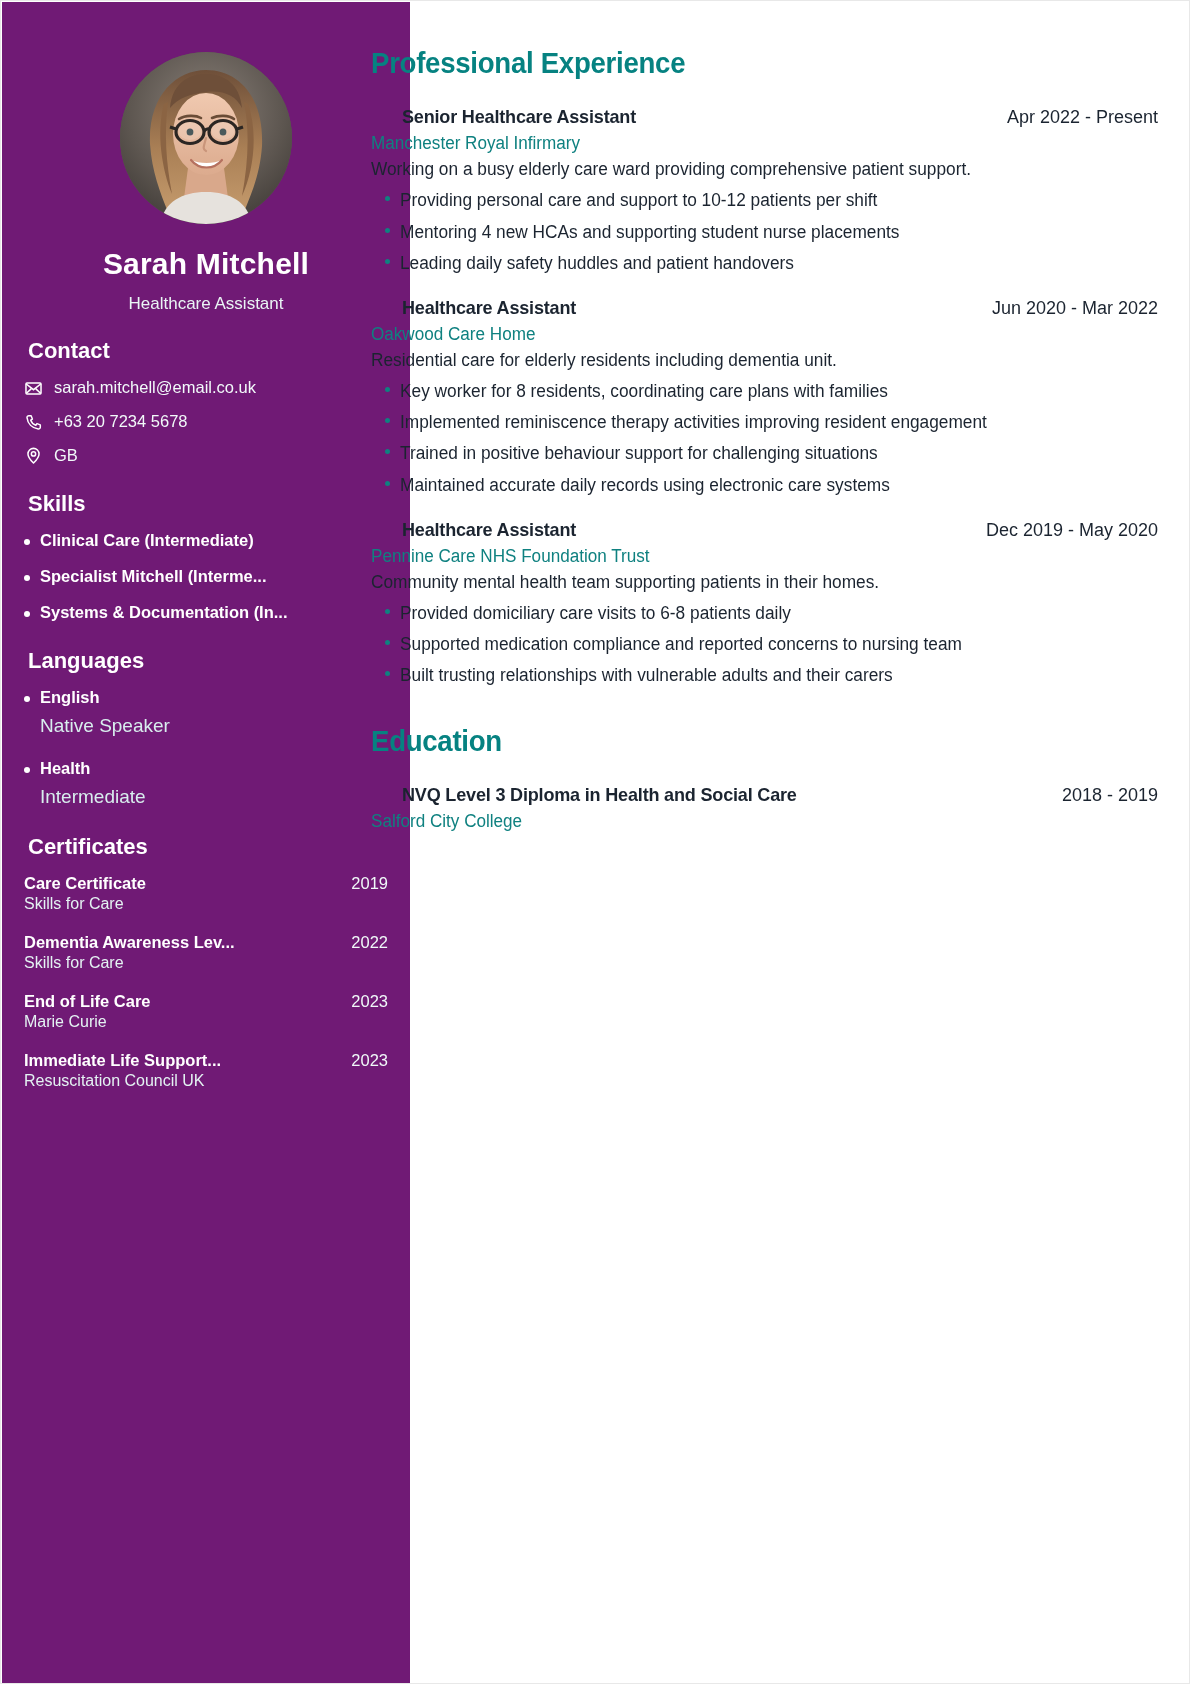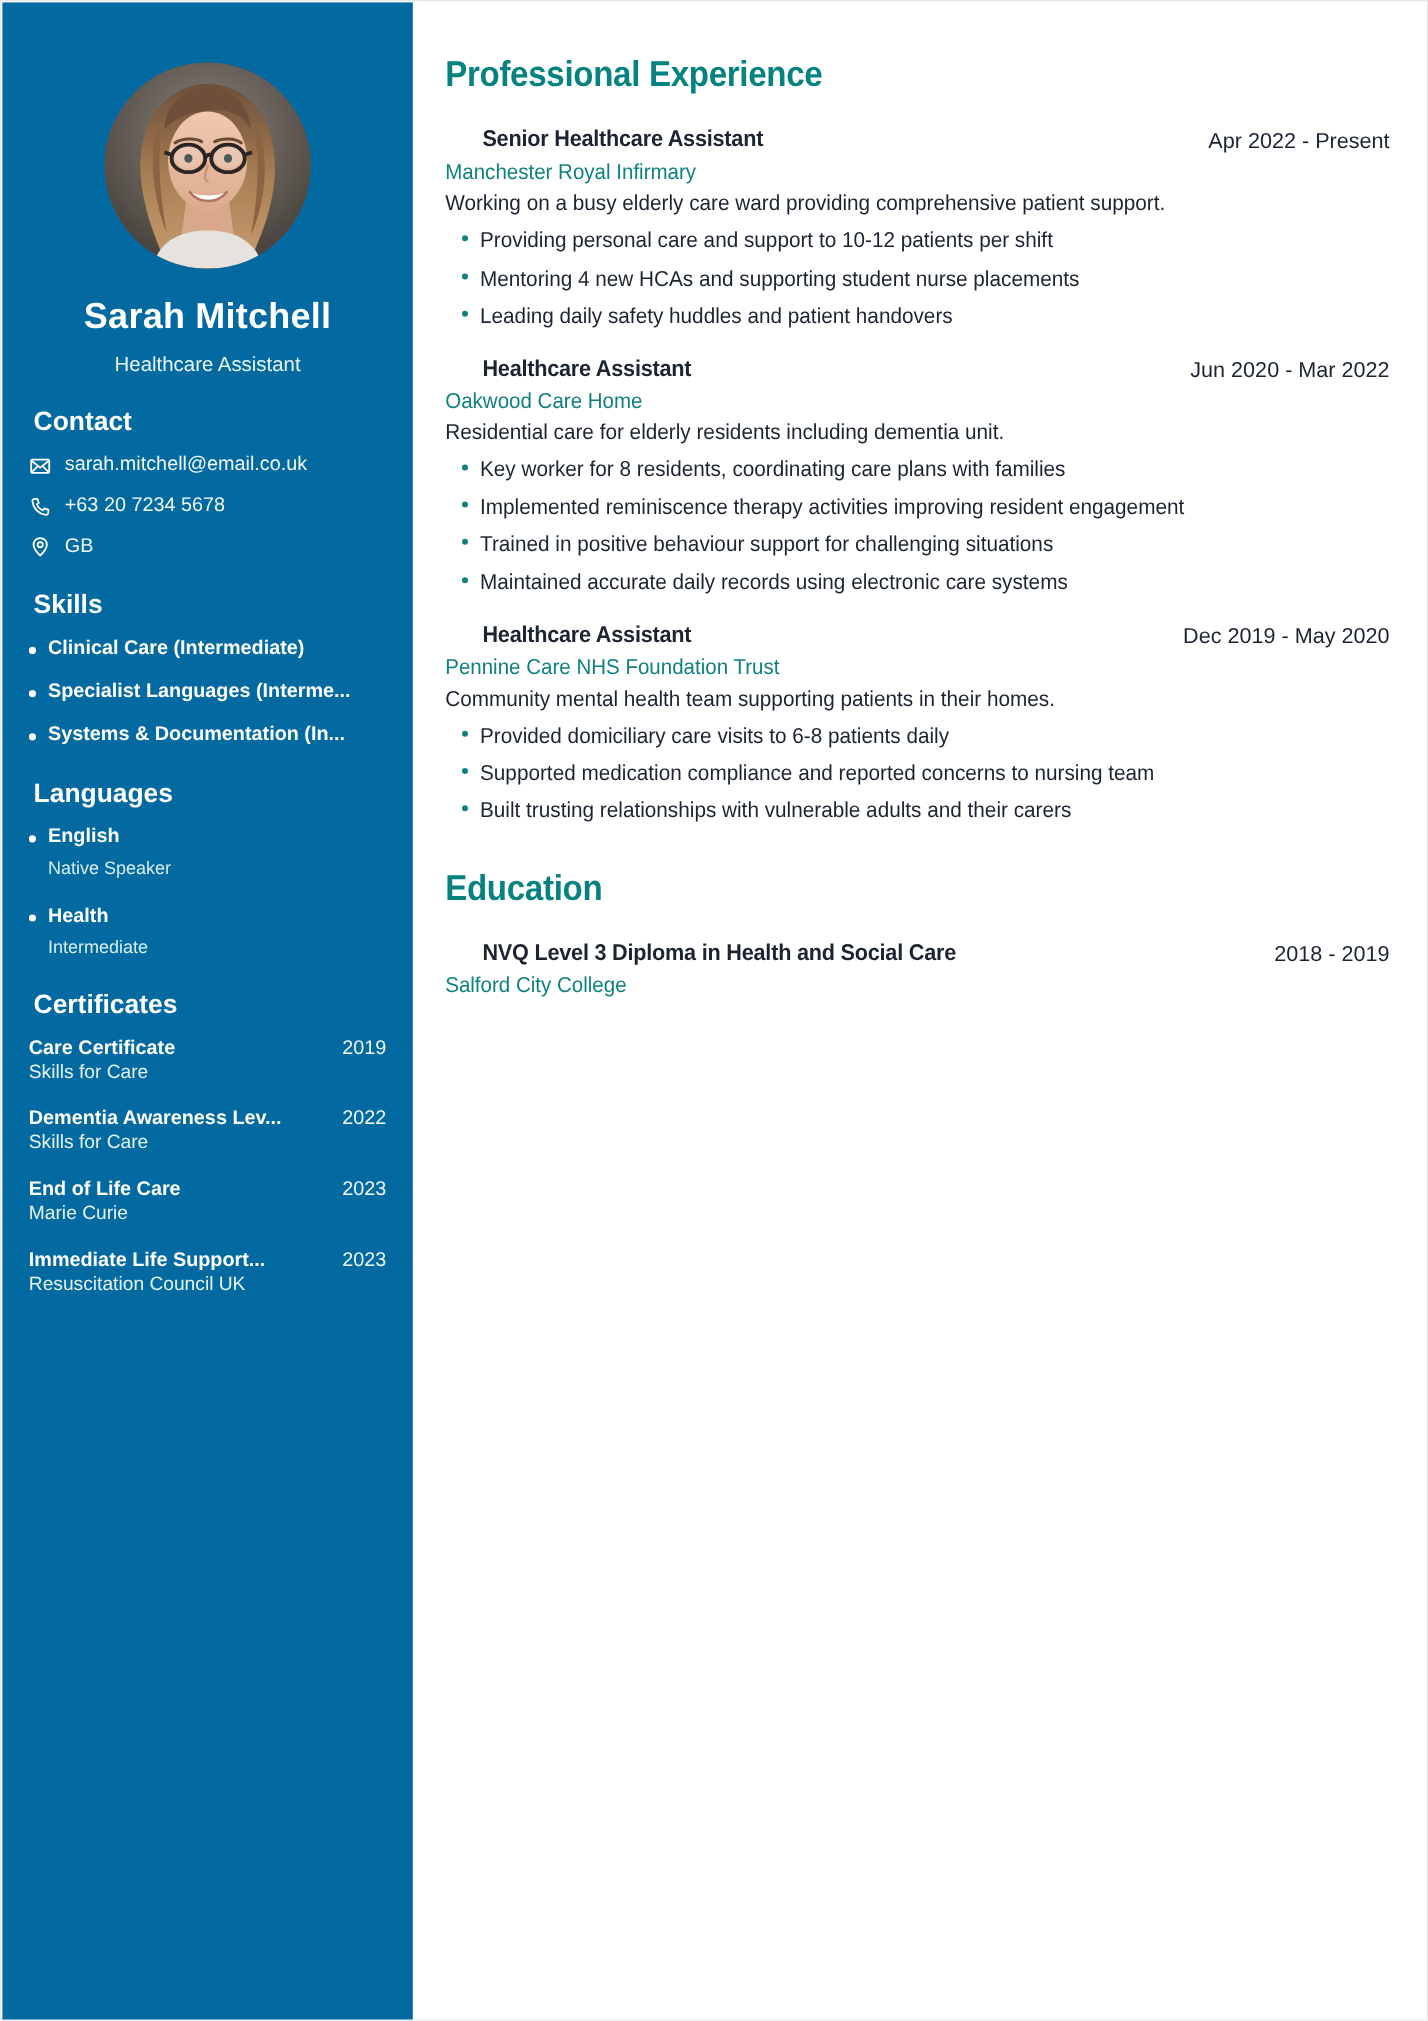--- a/index.html
+++ b/index.html
@@ -19,23 +19,23 @@
     overflow: hidden;
     box-sizing: border-box;
     border: 1px solid #e8e8e8;
   }
 
   
   .sidebar {
     position: absolute;
     left: 1px;
     top: 1px;
-    width: 342px;
+    width: 408px;
     height: 1682px;
-    background: #0369a1;
+    background: #701a75;
     box-sizing: border-box;
     padding: 0 22px;
     color: #ffffff;
   }
   .photo-wrap {
     display: flex;
     justify-content: center;
     padding-top: 50px;
   }
   .photo {
@@ -107,21 +107,21 @@
   }
   .dot {
     width: 6px; height: 6px;
     border-radius: 50%;
     background: #ffffff;
     margin-top: 8px;
     flex: 0 0 6px;
   }
   .lang-li { margin-bottom: 8px; }
   .lang-sub {
-    font-size: 15px;
+    font-size: 19px;
     font-weight: normal;
     color: #d8eeee;
     margin: 0 0 22px 16px;
   }
 
   .cert-item { margin-bottom: 20px; }
   .cert-top {
     display: flex;
     justify-content: space-between;
     align-items: baseline;
@@ -332,21 +332,21 @@
     </div>
 
     <div class="side-h tight">Skills</div>
     <ul class="bullet-list">
       <li class="bullet-li">
         <span class="dot"></span>
         <span>Clinical Care (Intermediate)</span>
       </li>
       <li class="bullet-li">
         <span class="dot"></span>
-        <span>Specialist Languages (Interme...</span>
+        <span>Specialist Mitchell (Interme...</span>
       </li>
       <li class="bullet-li">
         <span class="dot"></span>
         <span>Systems &amp; Documentation (In...</span>
       </li>
     </ul>
 
     <div class="side-h tight">Languages</div>
     <ul class="bullet-list">
       <li class="bullet-li lang-li">

